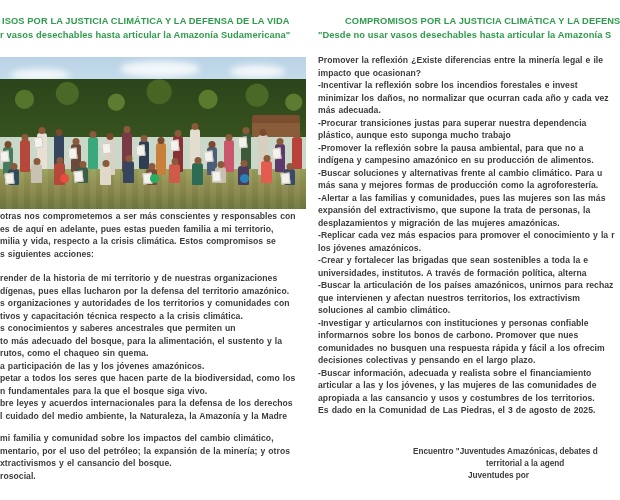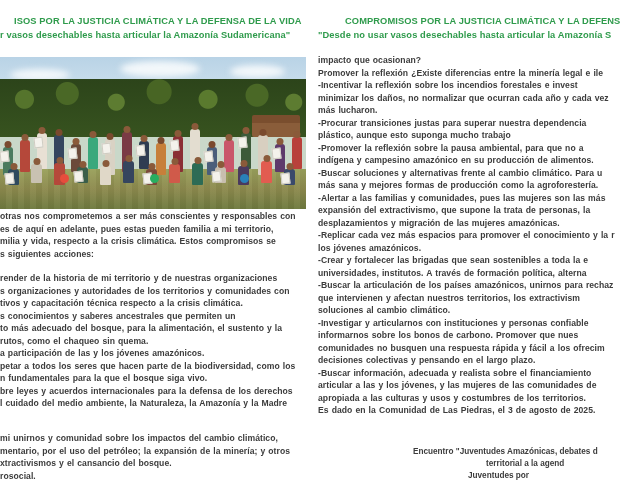--- a/index.html
+++ b/index.html
@@ -8,21 +8,21 @@
     background:#ffffff;font-family:"Liberation Sans",sans-serif;
   }
   .page{position:absolute;top:0;height:500px;}
   .page-left{left:0;width:306px;}
   .page-right{left:318px;width:302px;}
 
   .h1,.h2{
     position:absolute;white-space:nowrap;font-weight:bold;
     color:#2f9b4c;font-size:9.3px;letter-spacing:0.1px;
   }
-  .pl-h1{top:16px;left:14px;}
+  .pl-h1{top:16px;left:2px;}
   .pl-h2{top:30px;left:0px;}
   .pr-h1{top:16px;left:27px;}
   .pr-h2{top:30px;left:0px;}
 
   .lines{position:absolute;left:0;width:100%;}
   .lines div{
     white-space:nowrap;font-size:8.6px;font-weight:bold;color:#3c3c3c;
     line-height:12.5px;height:12.5px;letter-spacing:0.05px;word-spacing:0.6px;
   }
   .pl-p1{top:210px;}
@@ -204,49 +204,50 @@
   </div>
 
   <div class="lines pl-p1">
       <div>otras nos comprometemos a ser más conscientes y responsables con</div>
       <div>es de aquí en adelante, pues estas pueden familia a mi territorio,</div>
       <div>milia y vida, respecto a la crisis climática. Estos compromisos se</div>
       <div>s siguientes acciones:</div>
     </div>
   <div class="lines pl-p2">
       <div>render de la historia de mi territorio y de nuestras organizaciones</div>
+      <div>dígenas, pues ellas lucharon por la defensa del territorio amazónico.</div>
       <div>s organizaciones y autoridades de los territorios y comunidades con</div>
       <div>tivos y capacitación técnica respecto a la crisis climática.</div>
       <div>s conocimientos y saberes ancestrales que permiten un</div>
       <div>to más adecuado del bosque, para la alimentación, el sustento y la</div>
       <div>rutos, como el chaqueo sin quema.</div>
       <div>a participación de las y los jóvenes amazónicos.</div>
       <div>petar a todos los seres que hacen parte de la biodiversidad, como los</div>
       <div>n fundamentales para la que el bosque siga vivo.</div>
       <div>bre leyes y acuerdos internacionales para la defensa de los derechos</div>
       <div>l cuidado del medio ambiente, la Naturaleza, la Amazonía y la Madre</div>
     </div>
   <div class="lines pl-p3">
-      <div>mi unirnos y comunidad sobre los impactos del cambio climático,</div>
+      <div>mi familia y comunidad sobre los impactos del cambio climático,</div>
       <div>mentario, por el uso del petróleo; la expansión de la minería; y otros</div>
       <div>xtractivismos y el cansancio del bosque.</div>
       <div>rosocial.</div>
     </div>
 </div>
 
 <div class="page page-right">
   <div class="h1 pr-h1">COMPROMISOS POR LA JUSTICIA CLIMÁTICA Y LA DEFENSA D</div>
   <div class="h2 pr-h2">"Desde no usar vasos desechables hasta articular la Amazonía S</div>
 
   <div class="lines pr-body">
+      <div>Promover la reflexión ¿Existe diferencias entre la minería legal e ile</div>
       <div>impacto que ocasionan?</div>
-      <div>Promover la reflexión ¿Existe diferencias entre la minería legal e ile</div>
       <div>-Incentivar la reflexión sobre los incendios forestales e invest</div>
       <div>minimizar los daños, no normalizar que ocurran cada año y cada vez</div>
-      <div>más lucharon.</div>
+      <div>más adecuada.</div>
       <div>-Procurar transiciones justas para superar nuestra dependencia</div>
       <div>plástico, aunque esto suponga mucho trabajo</div>
       <div>-Promover la reflexión sobre la pausa ambiental, para que no a</div>
       <div>indígena y campesino amazónico en su producción de alimentos.</div>
       <div>-Buscar soluciones y alternativas frente al cambio climático. Para u</div>
       <div>más sana y mejores formas de producción como la agroforestería.</div>
       <div>-Alertar a las familias y comunidades, pues las mujeres son las más</div>
       <div>expansión del extractivismo, que supone la trata de personas, la</div>
       <div>desplazamientos y migración de las mujeres amazónicas.</div>
       <div>-Replicar cada vez más espacios para promover el conocimiento y la r</div>
@@ -255,20 +256,20 @@
       <div>universidades, institutos. A través de formación política, alterna</div>
       <div>-Buscar la articulación de los países amazónicos, unirnos para rechaz</div>
       <div>que intervienen y afectan nuestros territorios, los extractivism</div>
       <div>soluciones al cambio climático.</div>
       <div>-Investigar y articularnos con instituciones y personas confiable</div>
       <div>informarnos sobre los bonos de carbono. Promover que nues</div>
       <div>comunidades no busquen una respuesta rápida y fácil a los ofrecim</div>
       <div>decisiones colectivas y pensando en el largo plazo.</div>
       <div>-Buscar información, adecuada y realista sobre el financiamiento</div>
       <div>articular a las y los jóvenes, y las mujeres de las comunidades de</div>
-      <div>apropiada a las culturas y usos y costumbres de los territorios.</div>
+      <div>apropiada a las cansancio y usos y costumbres de los territorios.</div>
       <div>Es dado en la Comunidad de Las Piedras, el 3 de agosto de 2025.</div>
     </div>
 
   <div class="footer-line f1">Encuentro "Juventudes Amazónicas, debates d</div>
   <div class="footer-line f2">territorial a la agend</div>
   <div class="footer-line f3">Juventudes por</div>
 </div>
 
 </body></html>

